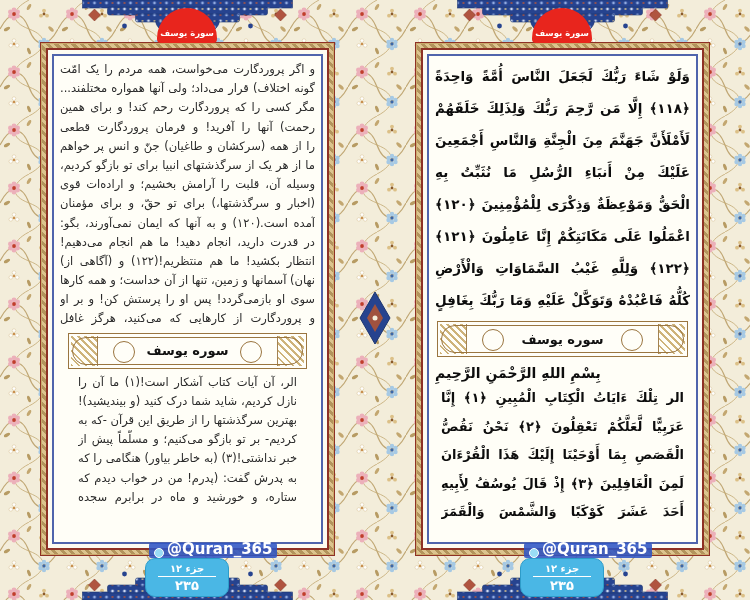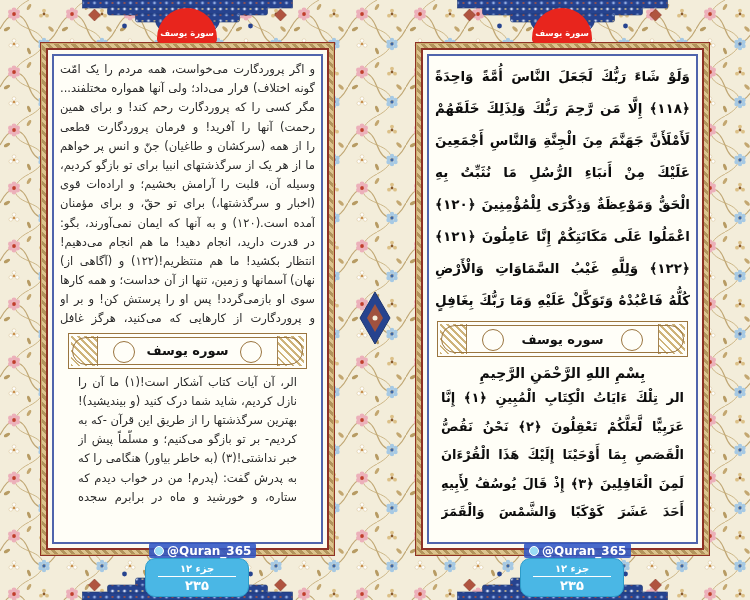--- a/index.html
+++ b/index.html
@@ -20,21 +20,21 @@
   
   .pline{direction:rtl;text-align:justify;text-align-last:justify;
          font-size:11.5px;line-height:19.2px;height:19.2px;overflow:hidden;color:#2b2b2b;}
   .aline{direction:rtl;text-align:justify;text-align-last:justify;font-weight:bold;
          font-size:13.5px;line-height:32px;height:32px;overflow:hidden;color:#0d0d0d;}
   .a2 .aline{font-size:13px;line-height:28.5px;height:28.5px;}
   .inset{padding:0 18px;}
   .inset-a{padding:0 6px;}
   .bismillah-fa{text-align:center;font-weight:bold;font-size:11.5px;line-height:18px;height:18px;
                 color:#222;margin-top:2px;}
-  .bismillah-ar{text-align:center;font-weight:bold;font-size:14px;line-height:22px;height:22px;color:#0d0d0d;}
+  .bismillah-ar{text-align:left;font-weight:bold;font-size:14px;line-height:22px;height:22px;color:#0d0d0d;}
 
   
   .surah-band{position:relative;height:34px;border:1px solid #9a7540;background:#fffef8;flex:none;}
   .band-fa{margin:4px 8px;}
   .band-ar{margin:5px 2px;}
   .sb-inner{position:absolute;inset:3px;border:1px solid #9a7540;border-radius:16px;
             display:flex;align-items:center;justify-content:center;}
   .sb-text{font-weight:bold;font-size:13px;color:#111;}
   .sb-circle{position:absolute;top:50%;width:20px;height:20px;margin-top:-10px;border-radius:50%;
              border:1px solid #9a7540;background:#fffef8;}
@@ -44,26 +44,26 @@
   .sb-knot.l{left:2px;border-right:1px solid #9a7540;}
   .sb-knot.r{right:2px;border-left:1px solid #9a7540;}
 
   
   .dome-badge{position:absolute;top:8px;width:60px;height:35px;z-index:3;background:#e8251d;
               border-radius:30px 30px 4px 4px;display:flex;align-items:flex-end;justify-content:center;
               color:#fff;font-size:8.5px;font-weight:bold;padding-bottom:5px;box-sizing:border-box;}
   .dome-badge.left{left:157px;} .dome-badge.right{left:532px;}
 
   
-  .watermark{position:absolute;top:543px;height:15px;z-index:5;display:flex;align-items:center;gap:3px;
-             direction:ltr;background:rgba(47,84,196,.88);color:#fff;font-size:12px;font-weight:bold;
+  .watermark{position:absolute;top:543px;height:15px;z-index:5;display:flex;align-items:flex-end;gap:3px;
+             direction:ltr;background:rgba(47,84,196,.88);color:#fff;font-size:15px;font-weight:bold;
              padding:0 5px;border-radius:2px;}
   .watermark.left{left:149px;} .watermark.right{left:524px;}
   .wm-icon{width:8px;height:8px;border-radius:50%;background:#9adcf5;border:1px solid #fff;flex:none;}
-  .juz-badge{position:absolute;top:558px;width:104px;height:39px;z-index:4;background:#4ab7e5;
+  .juz-badge{position:absolute;top:558px;width:84px;height:39px;z-index:4;background:#4ab7e5;
              border:1px solid #2e9cc9;border-radius:10px;box-sizing:border-box;color:#fff;
              text-align:center;display:flex;flex-direction:column;justify-content:center;}
   .juz-badge.left{left:145px;} .juz-badge.right{left:520px;}
   .jb-top{font-size:10px;font-weight:bold;line-height:13px;}
   .jb-divider{height:1px;background:#fff;margin:1px 12px;}
   .jb-bottom{font-size:13px;font-weight:bold;line-height:15px;}
 </style>
 </head>
 <body>
 

